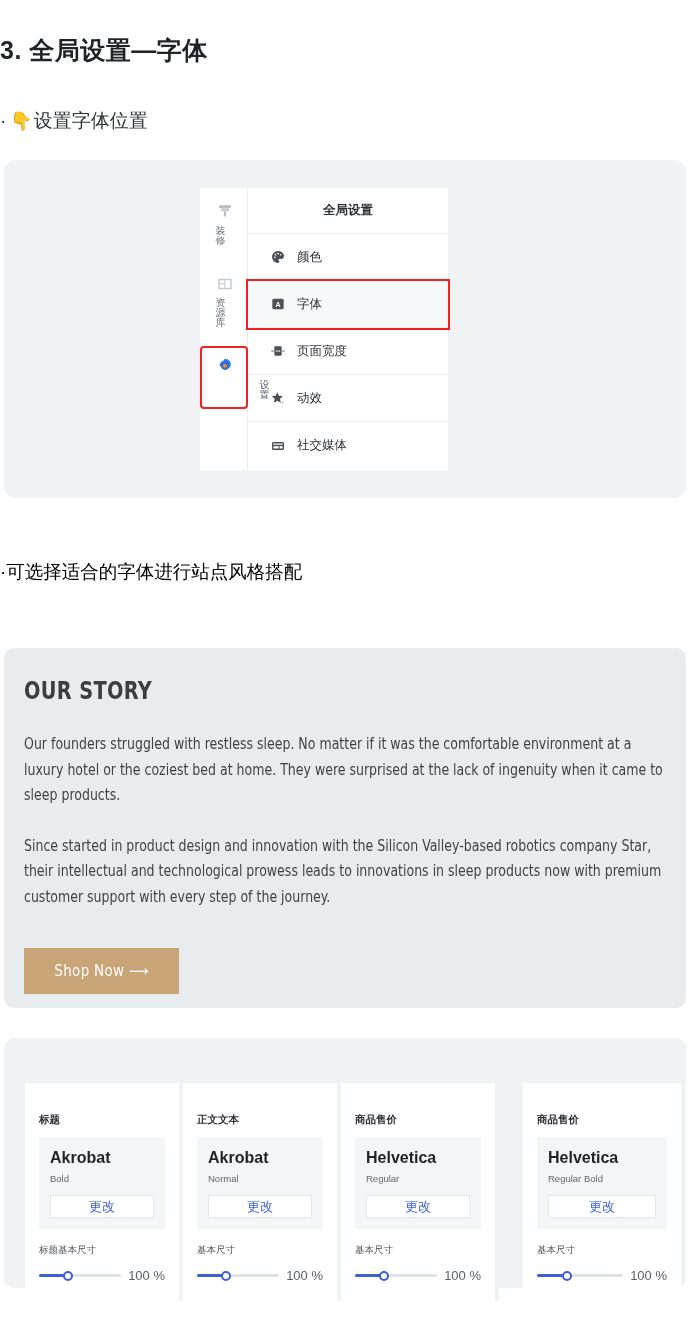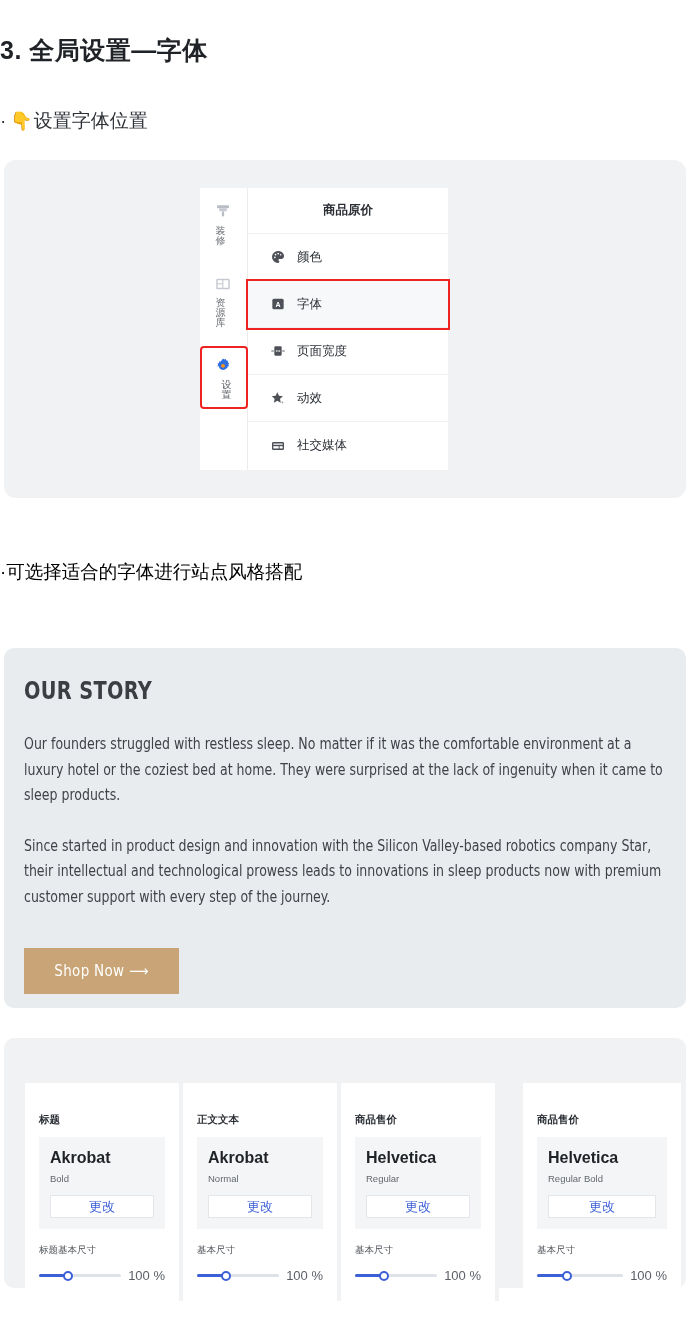--- a/index.html
+++ b/index.html
@@ -57,21 +57,21 @@
     min-height: 282px;
     display: flex;
     flex-direction: column;
     align-items: center;
   }
   .rail-item {
     width: 44px;
     padding: 9px 14px 7px;
     display: flex;
     flex-direction: column;
-    align-items: flex-end;
+    align-items: flex-start;
     gap: 5px;
     position: relative;
   }
   .rail-item + .rail-item { margin-top: 13px; }
   .rail-label { font-size: 10px; color: #6c7075; line-height: 1; }
   .rail-item.active .rail-label { color: #5a5f66; margin-left: 44px; }
   .rail-item.highlight {
     outline: 2px solid #ef2222;
     border-radius: 2px;
     z-index: 4;
@@ -304,21 +304,21 @@
             <path d="M12 2l1.6 1.3 2-0.6 0.9 1.9 2.1 0.3-0.1 2.1 1.7 1.3-1.1 1.8 0.8 1.9-1.9 0.9-0.3 2.1-2.1 0-1.3 1.7-1.8-1.1-1.9 0.8-0.9-1.9-2.1-0.3 0-2.1L4.4 12.6l1.1-1.8-0.8-1.9 1.9-0.9 0.3-2.1 2.1 0z" fill="#2f6fe0"></path>
             <circle cx="12" cy="11.8" r="5.4" fill="#2f6fe0"></circle>
             <circle cx="12" cy="11.8" r="2.6" fill="#f5921e"></circle>
           </svg>
           <span class="rail-label">设置</span>
         </div>
 
       </div>
 
       <div class="plist">
-        <div class="plist-head">商品原价</div>
+        <div class="plist-head">全局设置</div>
 
         <div class="prow">
           <svg class="prow-ico" viewBox="0 0 24 24">
             <path d="M12 3a9 9 0 000 18c1.4 0 2-0.9 2-1.8 0-1.3-1.3-1.6-1.3-2.7 0-1 0.8-1.6 1.9-1.6H17a4.6 4.6 0 004-4.6C21 6.3 17 3 12 3z" fill="#4d5157"></path>
             <circle cx="8.3" cy="8.3" r="1.3" fill="#ffffff"></circle>
             <circle cx="12.3" cy="6.9" r="1.3" fill="#ffffff"></circle>
             <circle cx="16" cy="8.6" r="1.2" fill="#ffffff"></circle>
             <circle cx="7.3" cy="12.6" r="1.2" fill="#ffffff"></circle>
           </svg>
           <span>颜色</span>

